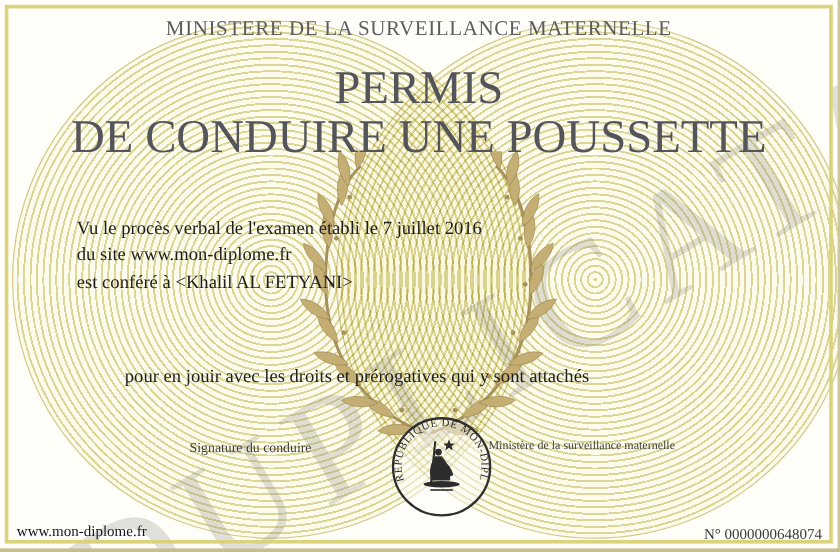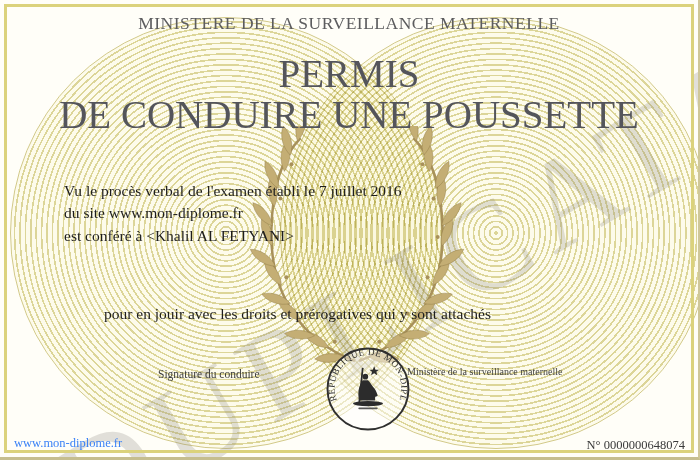--- a/index.html
+++ b/index.html
@@ -43,21 +43,21 @@
     font-size:17.5px;letter-spacing:.5px;color:#5c5c5e;
   }
   .title{
     top:53px;left:0;width:100%;text-align:center;
     font-size:39px;line-height:41px;color:#54555b;font-weight:400;margin:0;
   }
   .body-text{left:64px;top:180px;font-size:15.5px;line-height:22.3px;width:520px;}
   .closing-line{left:104px;top:305px;font-size:15.5px;}
   .signature-label{left:158px;top:368px;font-size:11.5px;color:#3d3d3d;}
   .ministry-label{left:407px;top:366px;font-size:10px;color:#404040;text-align:center;}
-  .footer-left{left:14px;top:436px;font-size:12.5px;color:#3b82f6;}
+  .footer-left{left:14px;top:436px;font-size:12.5px;color:#0f172a;}
   .footer-right{right:13px;top:438px;font-size:12.5px;color:#3a3a3a;text-align:right;padding-left:43px;}
 </style>
 </head>
 <body>
 
 <div class="page">
 
   <div class="disc disc-left"></div>
   <div class="disc disc-right"></div>
 

